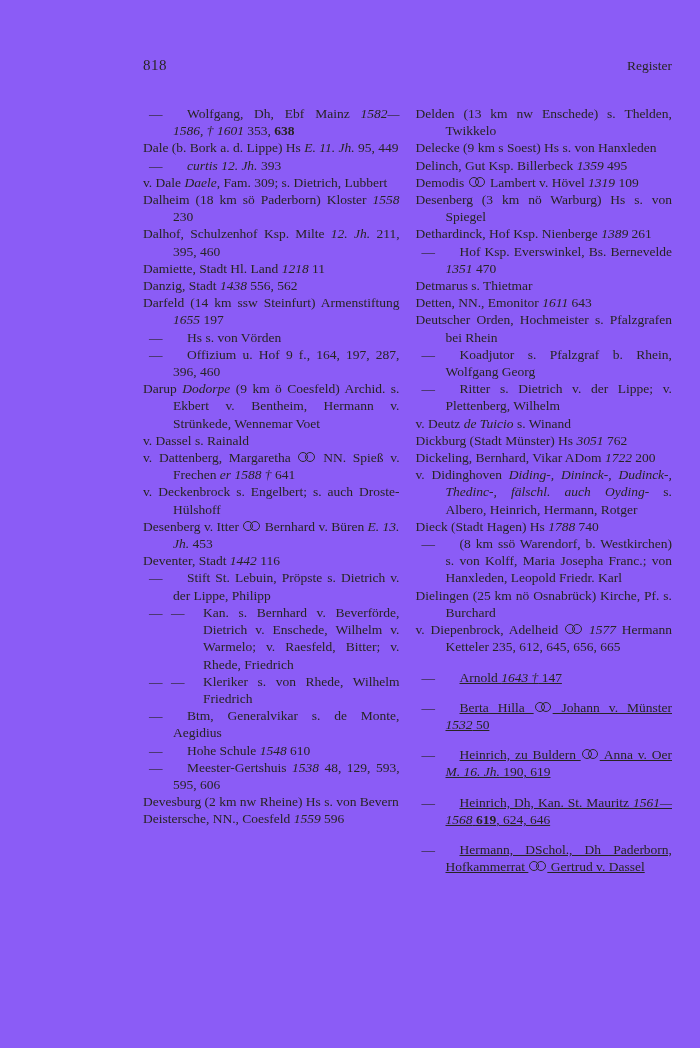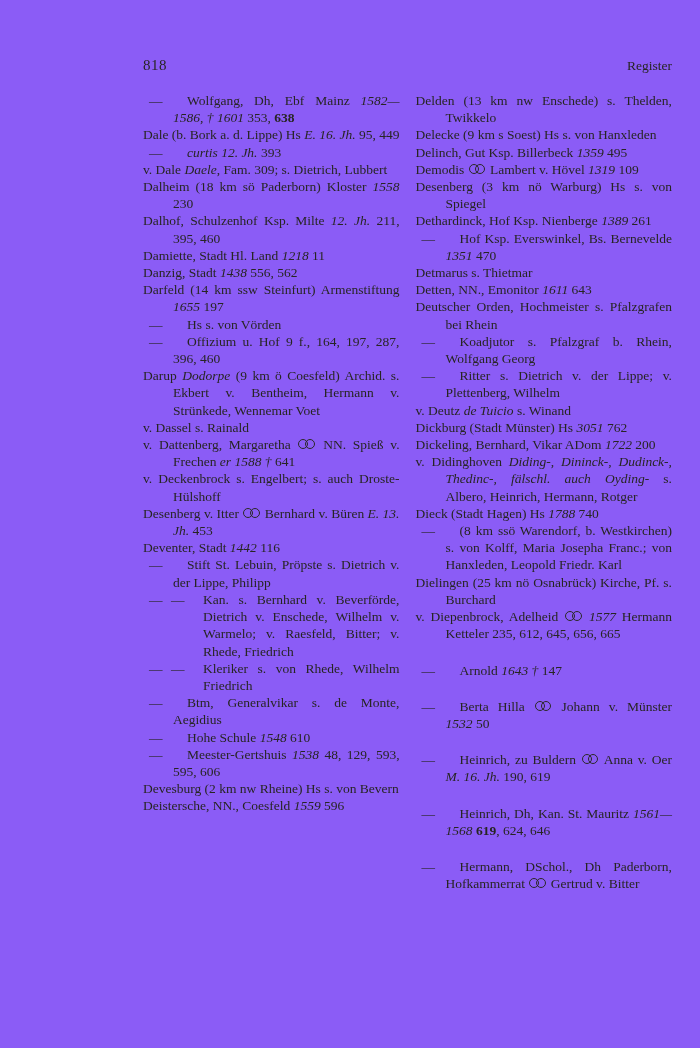--- a/index.html
+++ b/index.html
@@ -15,33 +15,33 @@
   .page-header{
     position:absolute;top:57px;left:143px;width:529px;height:20px;
   }
   .page-number{
     position:absolute;left:0;top:0;font-size:15px;letter-spacing:0.5px;
   }
   .page-title{
     text-align:right;font-size:13.5px;padding-top:1px;
   }
   .columns{
-    position:absolute;top:92px;left:143px;width:529px;
+    position:absolute;top:105px;left:143px;width:529px;
     display:flex;gap:16px;
   }
   .column{flex:1 1 0;min-width:0;}
   .entry{
     margin:0;
     font-size:13.5px;line-height:17.2px;
     text-align:justify;
     padding-left:30px;text-indent:-30px;
     hyphens:none;
   }
   .entry.lvl2{padding-left:60px;text-indent:-60px;}
-  .entry.gap{margin-top:19px;}
+  .entry.gap{margin-top:13px;text-decoration:underline;}
   .dashblock{
     display:inline-block;text-indent:0;box-sizing:border-box;
   }
   .dw44{width:44px;padding-left:6px;}
   .dw28{width:28px;padding-left:6px;}
   .dw32{width:32px;}
   .i{font-style:italic;}
   .b{font-weight:bold;}
   
   .marr{
@@ -60,21 +60,21 @@
 <body>
 
 <div class="page">
   <div class="page-header">
     <span class="page-number">818</span>
     <div class="page-title">Register</div>
   </div>
   <div class="columns">
     <div class="column">
         <p class="entry lvl1"><span class="dashblock dw44">—</span><span>Wolfgang, Dh, Ebf Mainz </span><span class="i">1582—1586, † 1601</span><span> 353, </span><span class="b">638</span></p>
-        <p class="entry lvl0"><span>Dale (b. Bork a. d. Lippe) Hs </span><span class="i">E. 16. Jh.</span><span> 95, 449</span></p>
+        <p class="entry lvl0"><span>Dale (b. Bork a. d. Lippe) Hs </span><span class="i">E. 11. Jh.</span><span> 95, 449</span></p>
         <p class="entry lvl1"><span class="dashblock dw44">—</span><span class="i">curtis 12. Jh.</span><span> 393</span></p>
         <p class="entry lvl0"><span>v. Dale </span><span class="i">Daele</span><span>, Fam. 309; s. Dietrich, Lubbert</span></p>
         <p class="entry lvl0"><span>Dalheim (18 km sö Paderborn) Kloster </span><span class="i">1558</span><span> 230</span></p>
         <p class="entry lvl0"><span>Dalhof, Schulzenhof Ksp. Milte </span><span class="i">12. Jh.</span><span> 211, 395, 460</span></p>
         <p class="entry lvl0"><span>Damiette, Stadt Hl. Land </span><span class="i">1218</span><span> 11</span></p>
         <p class="entry lvl0"><span>Danzig, Stadt </span><span class="i">1438</span><span> 556, 562</span></p>
         <p class="entry lvl0"><span>Darfeld (14 km ssw Steinfurt) Armenstiftung </span><span class="i">1655</span><span> 197</span></p>
         <p class="entry lvl1"><span class="dashblock dw44">—</span><span>Hs s. von Vörden</span></p>
         <p class="entry lvl1"><span class="dashblock dw44">—</span><span>Offizium u. Hof 9 f., 164, 197, 287, 396, 460</span></p>
         <p class="entry lvl0"><span>Darup </span><span class="i">Dodorpe</span><span> (9 km ö Coesfeld) Archid. s. Ekbert v. Bentheim, Hermann v. Strünkede, Wennemar Voet</span></p>
@@ -110,16 +110,16 @@
         <p class="entry lvl0"><span>Dickeling, Bernhard, Vikar ADom </span><span class="i">1722</span><span> 200</span></p>
         <p class="entry lvl0"><span>v. Didinghoven </span><span class="i">Diding-, Dininck-, Dudinck-, Thedinc-, fälschl. auch Oyding-</span><span> s. Albero, Heinrich, Hermann, Rotger</span></p>
         <p class="entry lvl0"><span>Dieck (Stadt Hagen) Hs </span><span class="i">1788</span><span> 740</span></p>
         <p class="entry lvl1"><span class="dashblock dw44">—</span><span>(8 km ssö Warendorf, b. Westkirchen) s. von Kolff, Maria Josepha Franc.; von Hanxleden, Leopold Friedr. Karl</span></p>
         <p class="entry lvl0"><span>Dielingen (25 km nö Osnabrück) Kirche, Pf. s. Burchard</span></p>
         <p class="entry lvl0"><span>v. Diepenbrock, Adelheid </span><span class="marr" aria-label="⚭"><i class="r1"></i><i class="r2"></i></span><span> </span><span class="i">1577</span><span> Hermann Ketteler 235, 612, 645, 656, 665</span></p>
         <p class="entry lvl1 gap"><span class="dashblock dw44">—</span><span>Arnold </span><span class="i">1643 †</span><span> 147</span></p>
         <p class="entry lvl1 gap"><span class="dashblock dw44">—</span><span>Berta Hilla </span><span class="marr" aria-label="⚭"><i class="r1"></i><i class="r2"></i></span><span> Johann v. Münster </span><span class="i">1532</span><span> 50</span></p>
         <p class="entry lvl1 gap"><span class="dashblock dw44">—</span><span>Heinrich, zu Buldern </span><span class="marr" aria-label="⚭"><i class="r1"></i><i class="r2"></i></span><span> Anna v. Oer </span><span class="i">M. 16. Jh.</span><span> 190, 619</span></p>
         <p class="entry lvl1 gap"><span class="dashblock dw44">—</span><span>Heinrich, Dh, Kan. St. Mauritz </span><span class="i">1561—1568</span><span> </span><span class="b">619</span><span>, 624, 646</span></p>
-        <p class="entry lvl1 gap"><span class="dashblock dw44">—</span><span>Hermann, DSchol., Dh Paderborn, Hofkammerrat </span><span class="marr" aria-label="⚭"><i class="r1"></i><i class="r2"></i></span><span> Gertrud v. Bitter</span></p>
+        <p class="entry lvl1 gap"><span class="dashblock dw44">—</span><span>Hermann, DSchol., Dh Paderborn, Hofkammerrat </span><span class="marr" aria-label="⚭"><i class="r1"></i><i class="r2"></i></span><span> Gertrud v. Dassel</span></p>
       </div>
   </div>
 </div>
 
 </body></html>

